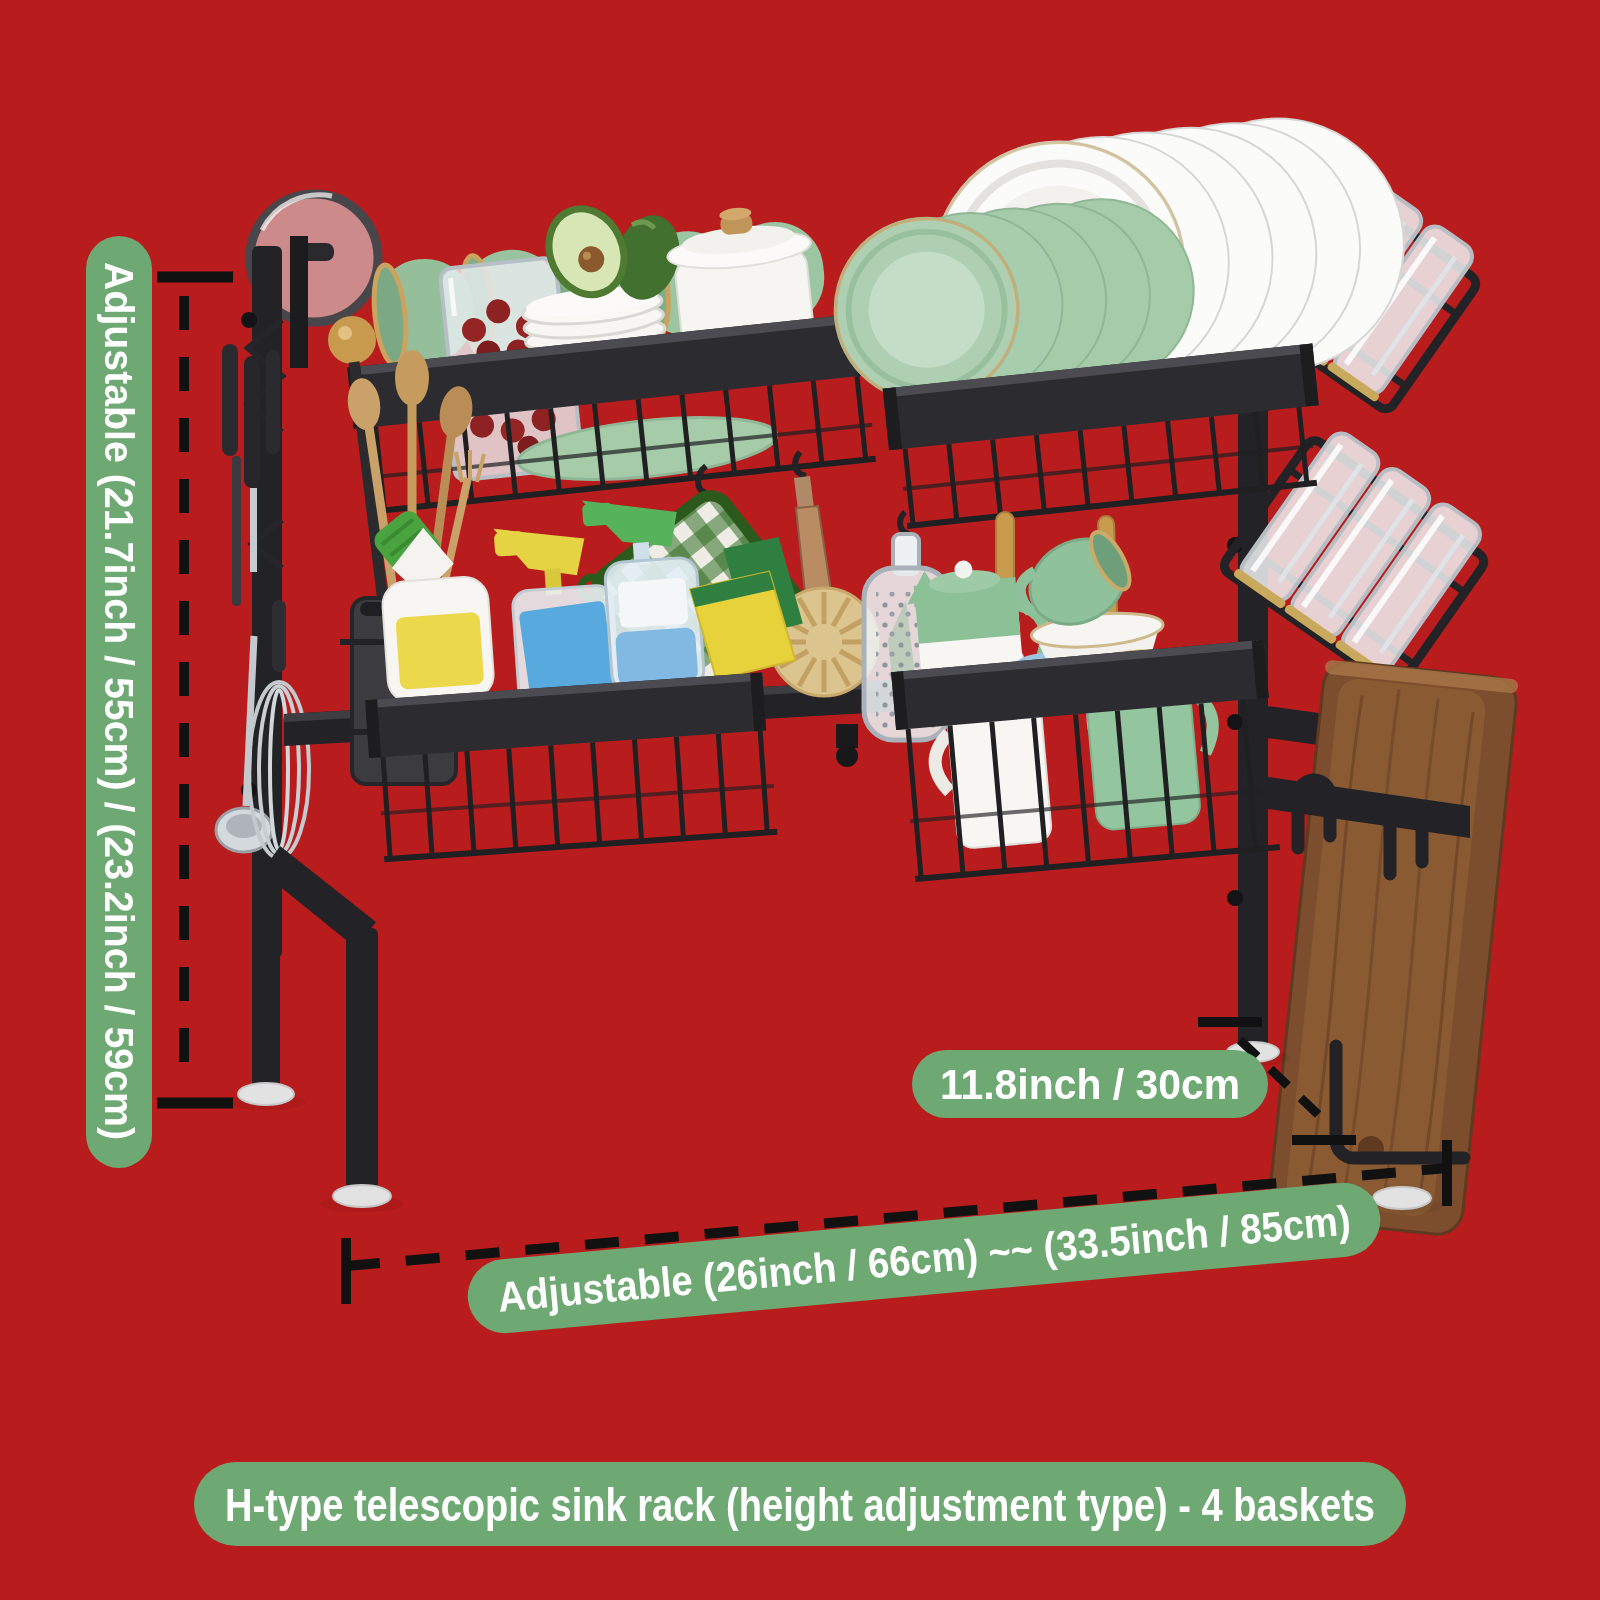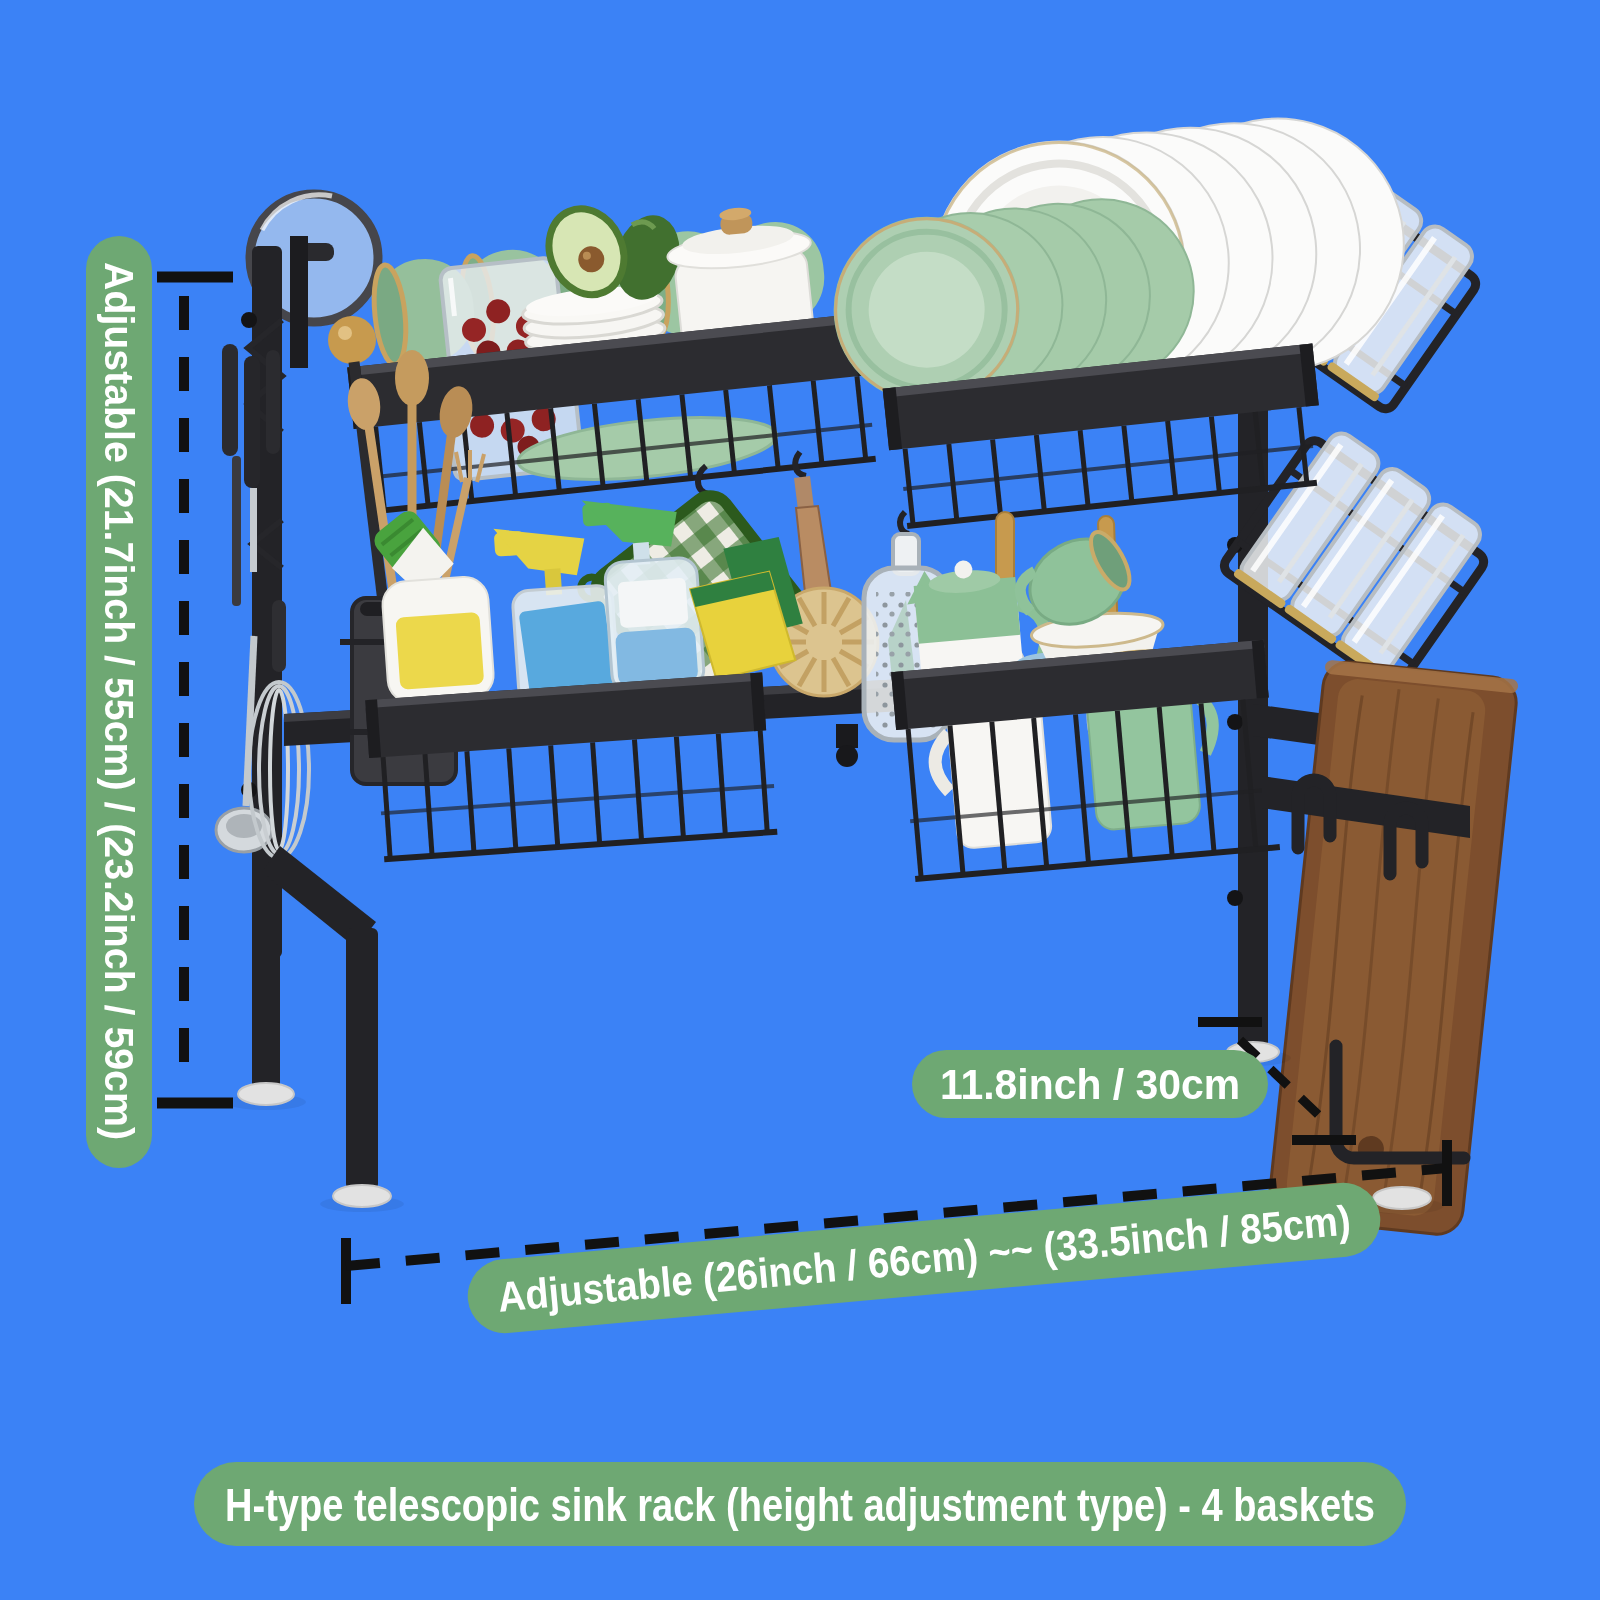--- a/index.html
+++ b/index.html
@@ -1,17 +1,17 @@
 <!DOCTYPE html>
 <html><head>
 <meta charset="utf-8">
 <style>
   html,body{margin:0;padding:0;background:#ffffff;}
   .canvas{
-    position:relative;width:1600px;height:1600px;background:#3b82f6;overflow:hidden;
+    position:relative;width:1600px;height:1600px;background:#b91c1c;overflow:hidden;
     font-family:"Liberation Sans","DejaVu Sans",sans-serif;
   }
   svg{display:block;}
   text{font-family:"Liberation Sans","DejaVu Sans",sans-serif;}
 </style>
 </head>
 <body>
 
 <div class="canvas">
 <svg width="1600" height="1600" viewBox="0 0 1600 1600">

